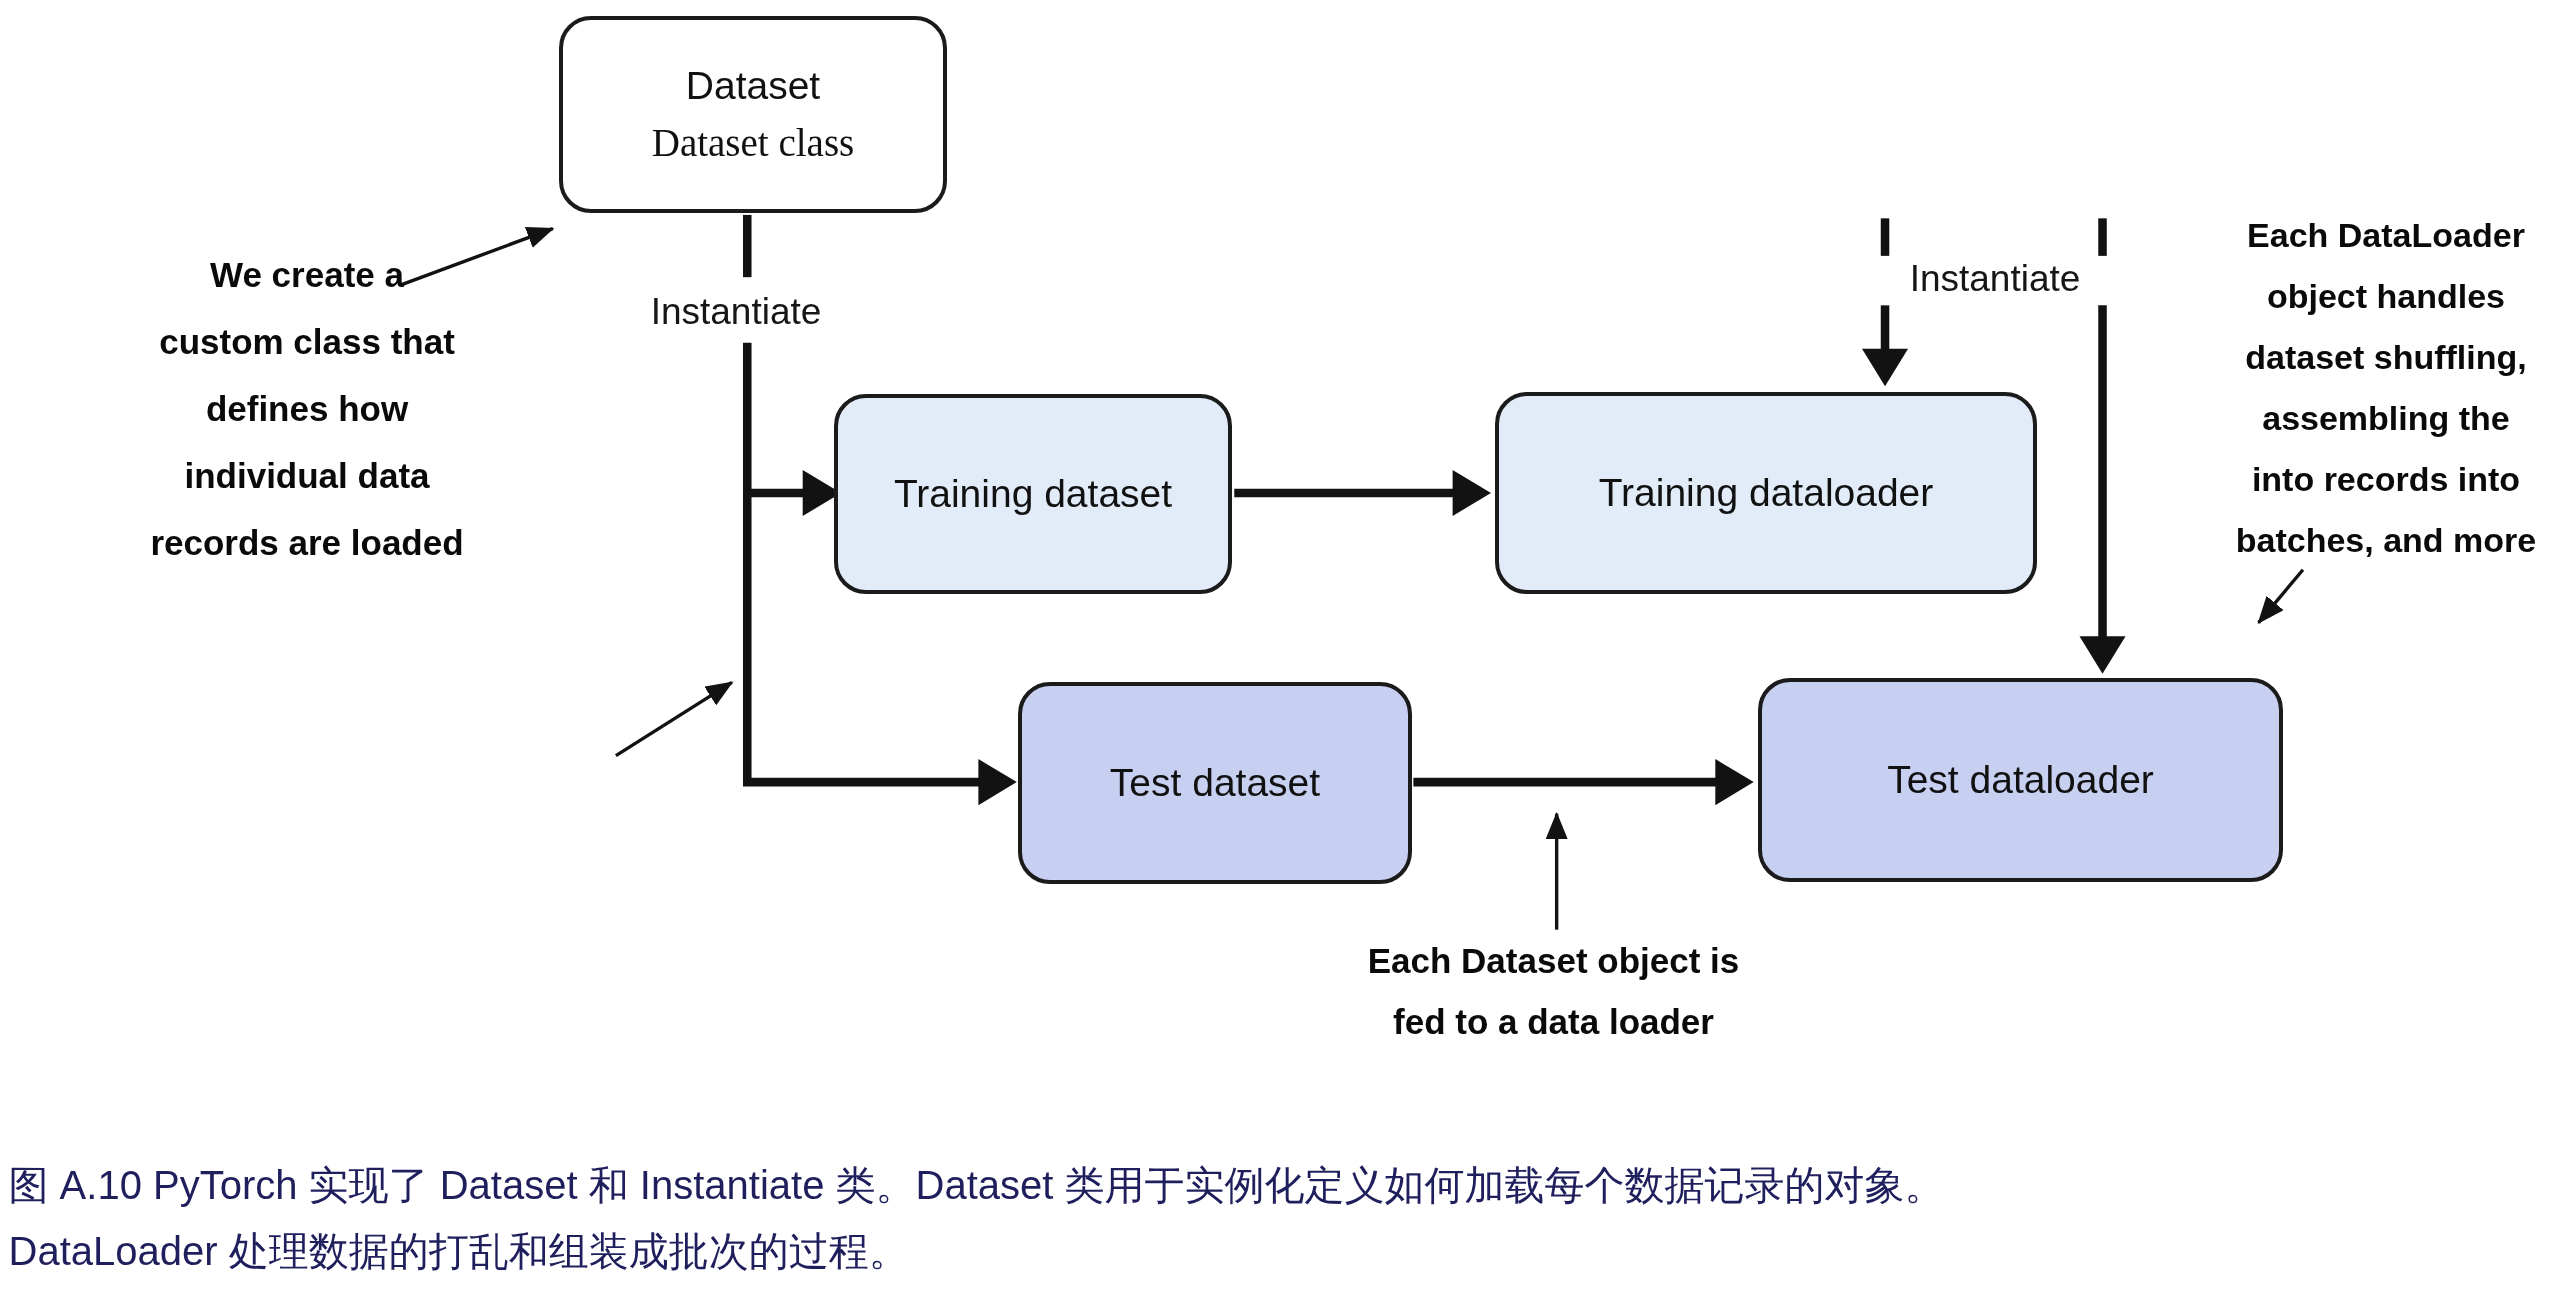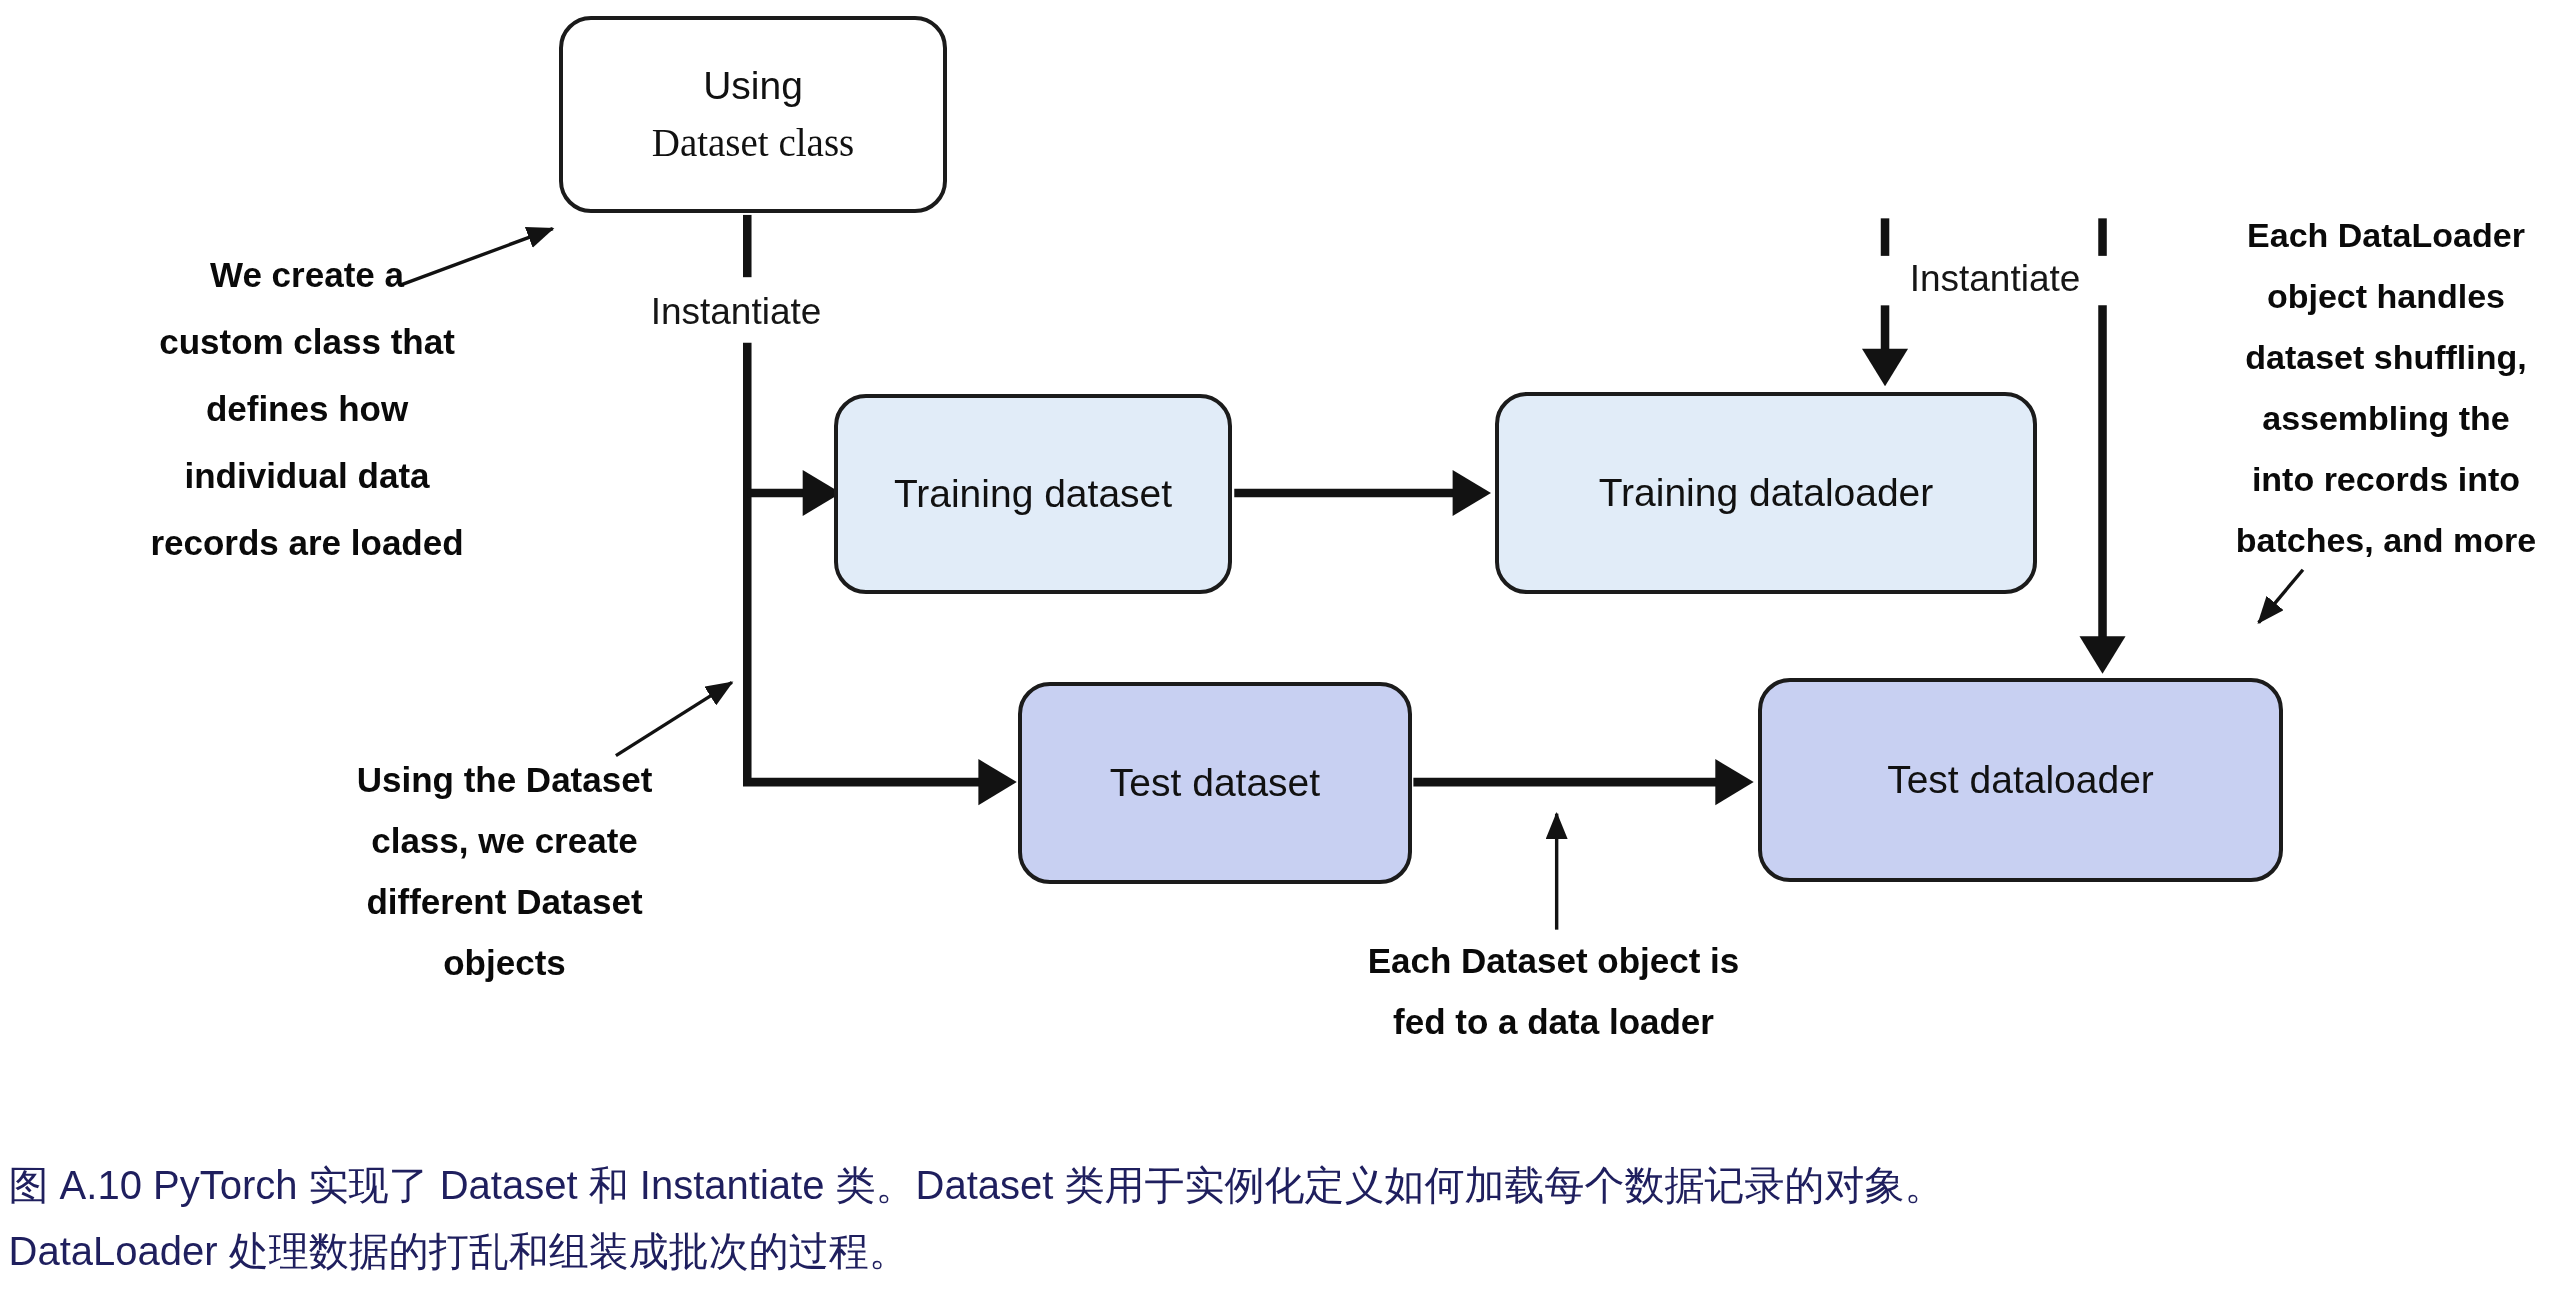--- a/index.html
+++ b/index.html
@@ -68,21 +68,21 @@
     <polygon points="2465,790 2438,746 2492,746" fill="#121212"></polygon>
 
     <line x1="470" y1="334" x2="648" y2="268" stroke="#121212" stroke-width="4" marker-end="url(#tip)"></line>
     <line x1="722" y1="886" x2="858" y2="800" stroke="#121212" stroke-width="4" marker-end="url(#tip)"></line>
     <line x1="2700" y1="668" x2="2648" y2="730" stroke="#121212" stroke-width="4" marker-end="url(#tip)"></line>
     <line x1="1825" y1="1090" x2="1825" y2="954" stroke="#121212" stroke-width="4" marker-end="url(#tip)"></line>
   </svg>
 
   <div class="node" style="left:559px; top:16px; width:388px; height:197px;">
     <div>
-      <div>Using</div>
+      <div>Dataset</div>
       <div class="code">Dataset class</div>
     </div>
   </div>
 
 
   <div class="node fill-light" style="left:834px; top:394px; width:398px; height:200px;">
     <div>Training dataset</div>
   </div>
 
   <div class="node fill-light" style="left:1495px; top:392px; width:542px; height:202px;">
@@ -101,26 +101,20 @@
   <div class="edge-label" style="left:1995px; top:279px;">Instantiate</div>
 
   <div class="annot" style="left:111px; top:241px; width:392px; font-size:35px; line-height:67px;">
     <div>We create a</div>
     <div>custom class that</div>
     <div>defines how</div>
     <div>individual data</div>
     <div>records are loaded</div>
   </div>
 
-  <div class="annot" style="left:317px; top:749px; width:375px; font-size:35px; line-height:61px;">
-    <div>Using the Dataset</div>
-    <div>class, we create</div>
-    <div>different Dataset</div>
-    <div>objects</div>
-  </div>
 
   <div class="annot" style="left:1355px; top:930px; width:397px; font-size:35px; line-height:61px;">
     <div>Each Dataset object is</div>
     <div>fed to a data loader</div>
   </div>
 
   <div class="annot" style="left:2211px; top:205px; width:350px; font-size:34px; line-height:61px;">
     <div>Each DataLoader</div>
     <div>object handles</div>
     <div>dataset shuffling,</div>

